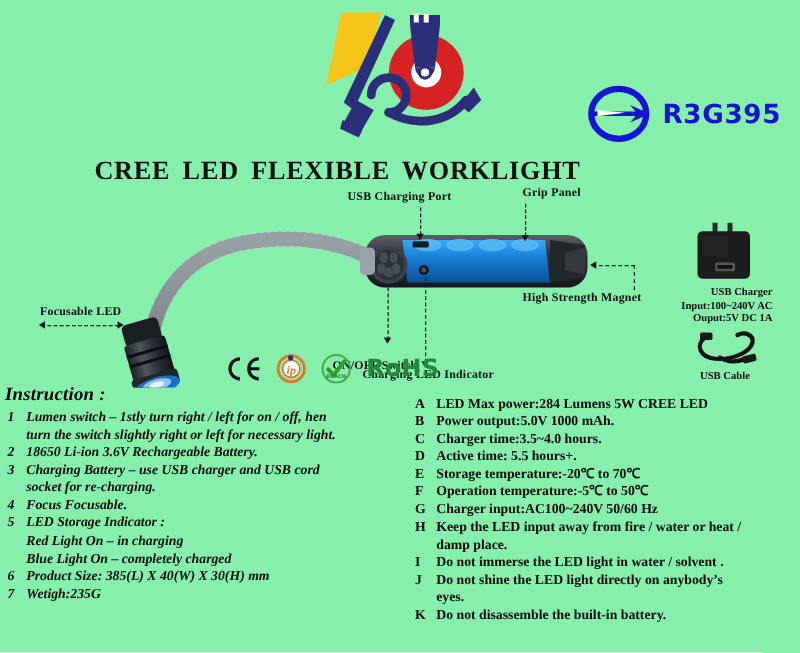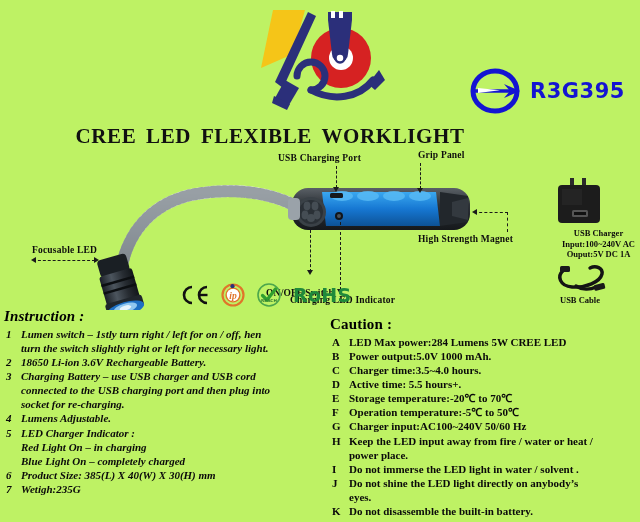--- a/index.html
+++ b/index.html
@@ -4,21 +4,21 @@
 <style>
   html, body {
     margin: 0;
     padding: 0;
     background: #ffffff;
   }
   #page {
     position: relative;
     width: 640px;
     height: 522px;
-    background: #bef264;
+    background: #86efac;
     overflow: hidden;
     font-family: "Liberation Serif", serif;
   }
 
   
   #brand-logo {
     position: absolute;
     left: 255px;
     top: 6px;
     width: 140px;
@@ -354,21 +354,21 @@
   <div style="position:absolute; left:548px; top:178px; width:62px; height:48px;">
     <svg width="62" height="48" viewBox="0 0 62 48">
       <rect x="22" y="0" width="4" height="8" fill="#2a2a2a"></rect>
       <rect x="34" y="0" width="4" height="8" fill="#2a2a2a"></rect>
       <rect x="10" y="7" width="42" height="38" rx="4" fill="#1c1c1c"></rect>
       <rect x="14" y="11" width="20" height="16" fill="#2c2c2c" opacity="0.55"></rect>
       <rect x="24" y="32" width="16" height="7" rx="1.5" fill="#555"></rect>
       <rect x="26" y="34" width="12" height="3" fill="#111"></rect>
     </svg>
   </div>
-  <div class="acc-caption" style="left:562px; top:228px; text-align:center;">
+  <div class="acc-caption" style="left:545px; top:228px; text-align:right;">
     <div>USB Charger</div>
     <div>Input:100~240V AC</div>
     <div>Ouput:5V DC 1A</div>
   </div>
 
   <div style="position:absolute; left:552px; top:262px; width:62px; height:32px;">
     <svg width="62" height="32" viewBox="0 0 62 32">
       <path d="M12,8 C4,14 8,24 20,25 C34,26 48,20 50,12 C51,6 44,3 38,6" fill="none" stroke="#141414" stroke-width="3.4" stroke-linecap="round"></path>
       <path d="M24,24 C30,28 38,28 44,25" fill="none" stroke="#141414" stroke-width="3.4" stroke-linecap="round"></path>
       <rect x="42" y="22" width="11" height="6" rx="1.5" fill="#1a1a1a" transform="rotate(-14 47 25)"></rect>
@@ -395,35 +395,31 @@
       <span class="marker">2</span>
       <span class="etext">18650 Li-ion 3.6V Rechargeable Battery.</span>
     </div>
 
     <div class="entry">
       <span class="marker">3</span>
       <span class="etext">Charging Battery – use USB charger and USB cord</span>
     </div>
     <div class="entry sub">
       <span class="marker">3</span>
-      <span class="etext">connected to the USB charging port and then plug into</span>
-    </div>
-    <div class="entry sub">
-      <span class="marker">3</span>
       <span class="etext"> socket for re-charging.</span>
     </div>
 
     <div class="entry">
       <span class="marker">4</span>
-      <span class="etext">Lumens Adjustable.</span>
+      <span class="etext">Focus Focusable.</span>
     </div>
 
     <div class="entry">
       <span class="marker">5</span>
-      <span class="etext">LED Charger Indicator :</span>
+      <span class="etext">LED Storage Indicator :</span>
     </div>
     <div class="entry sub">
       <span class="marker">5</span>
       <span class="etext">Red Light On – in charging</span>
     </div>
     <div class="entry sub">
       <span class="marker">5</span>
       <span class="etext">Blue Light On – completely charged</span>
     </div>
 
@@ -432,21 +428,20 @@
       <span class="etext">Product Size: 385(L) X 40(W) X 30(H) mm</span>
     </div>
 
     <div class="entry">
       <span class="marker">7</span>
       <span class="etext">Wetigh:235G</span>
     </div>
   </div>
 
   <div id="caution-col">
-    <div class="col-heading">Caution :</div>
 
     <div class="entry">
       <span class="marker">A</span>
       <span class="etext">LED Max power:284 Lumens 5W CREE LED</span>
     </div>
     <div class="entry">
       <span class="marker">B</span>
       <span class="etext">Power output:5.0V 1000 mAh.</span>
     </div>
     <div class="entry">
@@ -469,21 +464,21 @@
       <span class="marker">G</span>
       <span class="etext">Charger input:AC100~240V 50/60 Hz</span>
     </div>
 
     <div class="entry">
       <span class="marker">H</span>
       <span class="etext">Keep the LED input away from fire / water or heat /</span>
     </div>
     <div class="entry sub">
       <span class="marker">H</span>
-      <span class="etext">power place.</span>
+      <span class="etext">damp place.</span>
     </div>
 
     <div class="entry">
       <span class="marker">I</span>
       <span class="etext">Do not immerse the LED light in water / solvent .</span>
     </div>
 
     <div class="entry">
       <span class="marker">J</span>
       <span class="etext">Do not shine the LED light directly on anybody’s</span>

